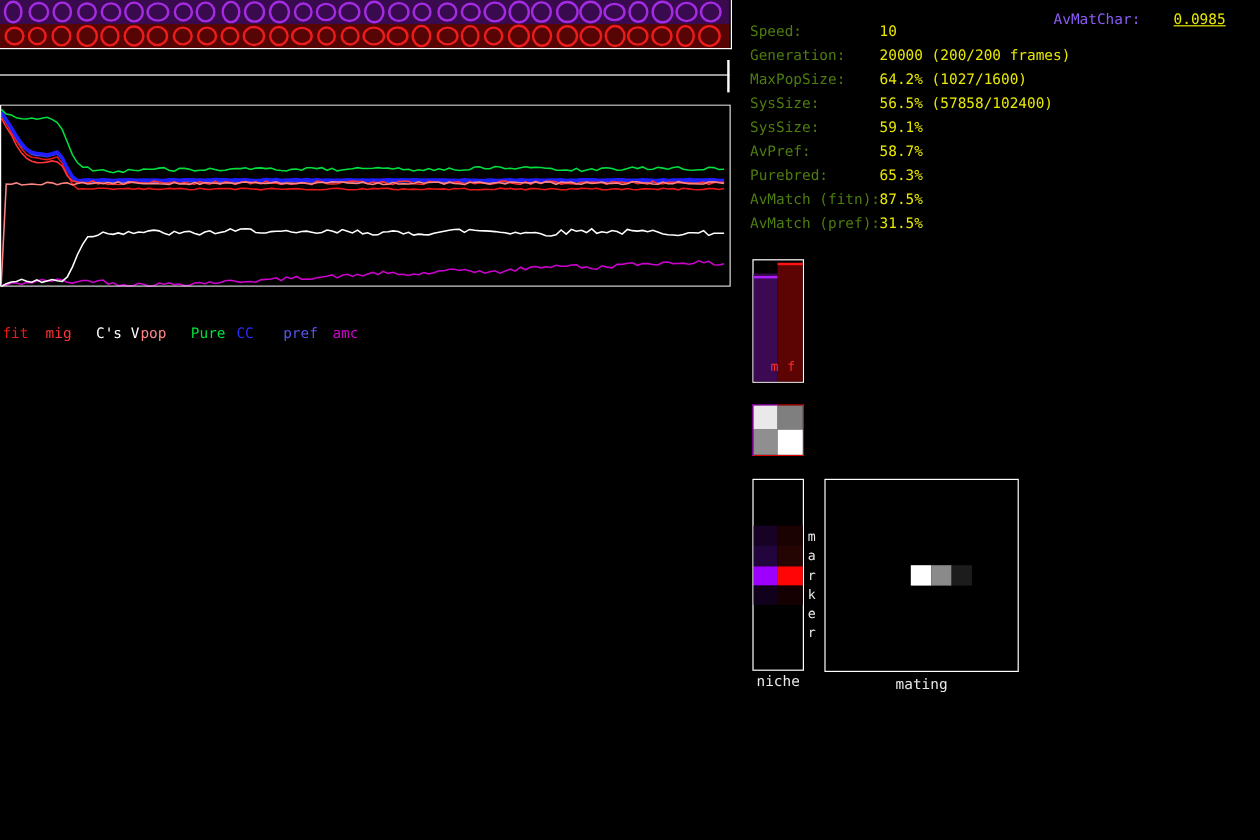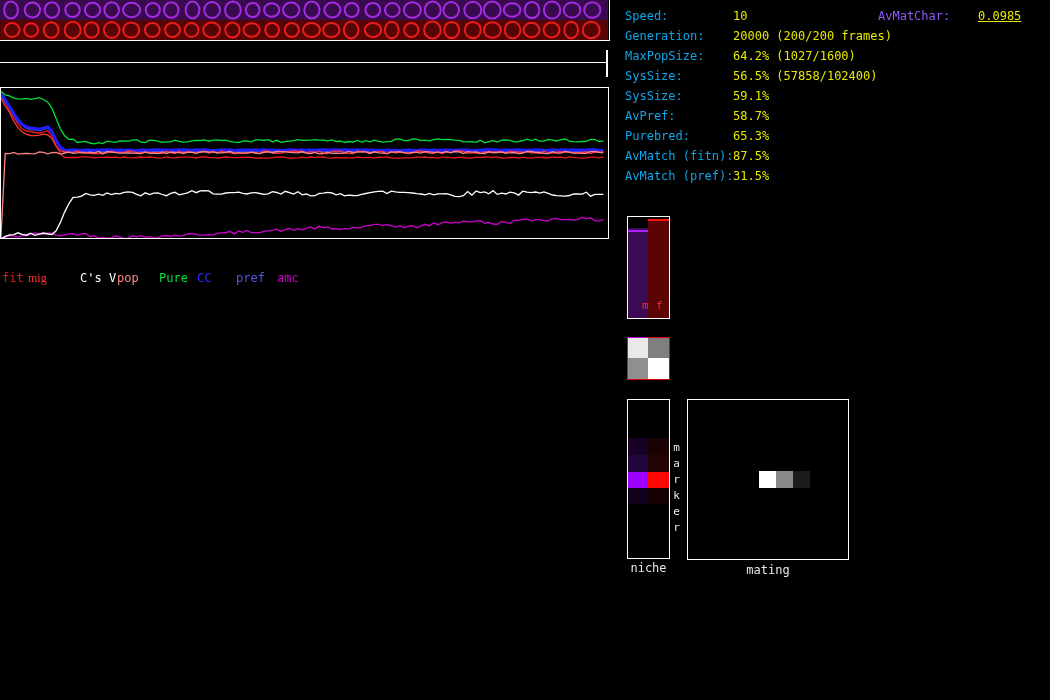--- a/index.html
+++ b/index.html
@@ -13,21 +13,21 @@
   #separator{position:absolute;left:0;top:62px;width:608px;height:1px;background:#fff;}
   #separator-tick{position:absolute;left:606px;top:50px;width:2px;height:27px;background:#fff;}
   
   #chart{position:absolute;left:0;top:87px;width:609px;height:152px;}
   
   #legend{position:absolute;left:0;top:243px;width:609px;height:14px;font-size:12px;margin-top:28px;}
   .legend-item{position:absolute;top:0;white-space:pre;}
   
   #stats{position:absolute;left:625px;top:6px;font-size:12px;color:#e8e8e8;}
   .stat-row{height:20px;line-height:20px;white-space:pre;}
-  .stat-label{display:inline-block;width:108px;color:#0ea5e9;}
+  .stat-label{display:inline-block;width:108px;color:#4d7c0f;margin-top:10px;}
   .stat-value{color:#e8e800;}
   #avmatchar-label{position:absolute;left:878px;top:6px;height:20px;line-height:20px;font-size:12px;color:#8b5cf6;}
   #avmatchar-value{position:absolute;left:978px;top:6px;height:20px;line-height:20px;font-size:12px;color:#e8e800;text-decoration:underline;}
   
   #sexratio{position:absolute;left:627px;top:216px;width:43px;height:103px;border:1px solid #fff;
             box-sizing:border-box;}
   .sr-col{position:absolute;top:0;height:100%;}
   .sr-fill{position:absolute;left:0;width:100%;}
   .sr-line{position:absolute;left:0;width:100%;height:2px;}
   .sr-label{position:absolute;font-size:11px;bottom:6px;}
@@ -133,21 +133,21 @@
       <polyline points="1.0,8.0 5.2,14.5 9.5,20.9 13.7,28.2 18.0,34.8 22.2,38.2 26.5,41.4 30.7,42.4 34.9,42.7 39.2,43.5 43.4,42.3 47.7,41.2 51.9,45.7 56.1,54.9 60.4,61.6 64.6,64.9 68.9,64.2 73.1,64.3 77.4,64.7 81.6,64.8 85.8,64.6 90.1,64.3 94.3,64.6 98.6,64.6 102.8,64.8 107.0,64.6 111.3,65.0 115.5,64.3 119.8,64.7 124.0,64.6 128.3,64.8 132.5,64.6 136.7,65.0 141.0,64.4 145.2,65.0 149.5,64.2 153.7,64.3 158.0,64.4 162.2,64.3 166.4,65.0 170.7,64.5 174.9,64.5 179.2,64.6 183.4,64.6 187.6,64.6 191.9,64.6 196.1,64.5 200.4,65.0 204.6,64.4 208.9,65.0 213.1,64.4 217.3,64.9 221.6,64.7 225.8,64.4 230.1,64.2 234.3,64.8 238.6,64.5 242.8,64.2 247.0,64.6 251.3,65.0 255.5,64.5 259.8,64.6 264.0,64.6 268.2,64.6 272.5,64.4 276.7,64.9 281.0,64.4 285.2,64.5 289.5,64.2 293.7,64.3 297.9,64.6 302.2,65.0 306.4,64.2 310.7,65.0 314.9,64.6 319.2,64.6 323.4,64.4 327.6,64.5 331.9,64.5 336.1,64.3 340.4,64.4 344.6,64.1 348.8,64.2 353.1,64.2 357.3,64.3 361.6,64.2 365.8,64.3 370.1,64.9 374.3,64.9 378.5,64.1 382.8,65.0 387.0,64.6 391.3,64.2 395.5,64.4 399.7,64.3 404.0,64.7 408.2,64.3 412.5,64.6 416.7,64.2 421.0,64.4 425.2,64.8 429.4,64.9 433.7,64.7 437.9,64.4 442.2,65.0 446.4,64.9 450.7,64.8 454.9,64.5 459.1,64.7 463.4,64.5 467.6,64.2 471.9,64.7 476.1,64.3 480.3,64.4 484.6,65.0 488.8,64.4 493.1,64.2 497.3,64.8 501.6,64.5 505.8,64.2 510.0,64.6 514.3,64.7 518.5,64.3 522.8,64.5 527.0,64.7 531.3,64.6 535.5,64.6 539.7,64.1 544.0,64.9 548.2,64.5 552.5,65.0 556.7,64.5 560.9,64.3 565.2,64.6 569.4,64.5 573.7,64.3 577.9,64.7 582.2,64.5 586.4,64.9 590.6,64.2 594.9,64.9 599.1,64.4 603.4,64.4" fill="none" stroke="#5555e8" stroke-width="1.5"></polyline>
       <polyline points="1.0,6.4 5.2,12.7 9.5,19.5 13.7,26.4 18.0,32.8 22.2,37.4 26.5,39.9 30.7,40.9 34.9,41.3 39.2,42.2 43.4,41.1 47.7,39.7 51.9,44.7 56.1,53.2 60.4,60.2 64.6,63.5 68.9,63.2 73.1,62.8 77.4,63.2 81.6,63.3 85.8,62.9 90.1,63.0 94.3,63.4 98.6,63.0 102.8,63.0 107.0,62.8 111.3,63.0 115.5,63.2 119.8,63.0 124.0,63.2 128.3,63.0 132.5,63.3 136.7,63.4 141.0,62.9 145.2,62.9 149.5,63.3 153.7,62.8 158.0,62.8 162.2,63.1 166.4,63.0 170.7,63.2 174.9,63.0 179.2,62.7 183.4,62.8 187.6,62.9 191.9,63.2 196.1,62.8 200.4,63.1 204.6,62.8 208.9,63.3 213.1,63.4 217.3,63.2 221.6,62.7 225.8,63.1 230.1,62.7 234.3,63.4 238.6,63.0 242.8,63.0 247.0,62.7 251.3,63.3 255.5,62.7 259.8,63.3 264.0,62.8 268.2,63.2 272.5,63.1 276.7,63.2 281.0,63.3 285.2,63.2 289.5,62.8 293.7,63.0 297.9,63.2 302.2,63.1 306.4,63.2 310.7,63.1 314.9,63.3 319.2,63.0 323.4,62.8 327.6,63.0 331.9,63.1 336.1,62.8 340.4,63.0 344.6,62.8 348.8,63.1 353.1,63.0 357.3,63.1 361.6,63.0 365.8,63.0 370.1,63.0 374.3,63.2 378.5,63.3 382.8,63.5 387.0,62.9 391.3,63.2 395.5,63.2 399.7,63.4 404.0,63.4 408.2,63.0 412.5,63.3 416.7,63.4 421.0,63.1 425.2,62.9 429.4,63.4 433.7,62.9 437.9,63.3 442.2,63.3 446.4,63.0 450.7,63.2 454.9,63.2 459.1,63.0 463.4,63.1 467.6,62.9 471.9,63.4 476.1,63.3 480.3,63.2 484.6,62.8 488.8,62.8 493.1,62.8 497.3,63.1 501.6,63.3 505.8,63.0 510.0,63.0 514.3,62.9 518.5,62.8 522.8,63.2 527.0,63.2 531.3,63.3 535.5,62.8 539.7,63.0 544.0,63.3 548.2,63.4 552.5,62.8 556.7,63.4 560.9,63.1 565.2,63.1 569.4,63.0 573.7,62.7 577.9,63.1 582.2,63.0 586.4,63.1 590.6,62.8 594.9,62.8 599.1,63.4 603.4,63.3" fill="none" stroke="#1e1eff" stroke-width="3"></polyline>
       <polyline points="1.0,11.2 5.2,19.0 9.5,25.5 13.7,34.1 18.0,40.6 22.2,45.0 26.5,47.4 30.7,48.5 34.9,48.7 39.2,48.1 43.4,47.1 47.7,47.9 51.9,51.5 56.1,59.4 60.4,63.9 64.6,64.6 68.9,65.1 73.1,65.6 77.4,63.8 81.6,66.2 85.8,65.5 90.1,66.7 94.3,66.4 98.6,66.7 102.8,66.5 107.0,65.8 111.3,64.5 115.5,65.2 119.8,65.5 124.0,65.7 128.3,63.8 132.5,64.7 136.7,65.5 141.0,65.8 145.2,64.6 149.5,65.9 153.7,65.1 158.0,66.0 162.2,66.5 166.4,64.3 170.7,65.7 174.9,66.5 179.2,64.0 183.4,66.7 187.6,64.6 191.9,65.1 196.1,66.6 200.4,65.0 204.6,64.2 208.9,66.2 213.1,64.3 217.3,66.2 221.6,63.9 225.8,65.5 230.1,65.6 234.3,66.8 238.6,65.6 242.8,66.7 247.0,65.7 251.3,65.4 255.5,65.6 259.8,66.8 264.0,63.9 268.2,64.5 272.5,66.1 276.7,66.4 281.0,66.2 285.2,64.8 289.5,64.5 293.7,63.9 297.9,64.3 302.2,64.2 306.4,66.1 310.7,64.7 314.9,65.3 319.2,64.4 323.4,66.2 327.6,66.8 331.9,64.3 336.1,64.1 340.4,64.0 344.6,66.1 348.8,66.4 353.1,66.8 357.3,64.0 361.6,64.8 365.8,64.9 370.1,66.5 374.3,64.9 378.5,64.8 382.8,64.4 387.0,66.8 391.3,64.3 395.5,66.1 399.7,65.2 404.0,65.7 408.2,66.6 412.5,66.0 416.7,64.1 421.0,63.9 425.2,65.2 429.4,66.2 433.7,66.7 437.9,64.4 442.2,66.7 446.4,64.1 450.7,65.8 454.9,64.0 459.1,64.0 463.4,64.5 467.6,66.4 471.9,65.7 476.1,66.0 480.3,66.6 484.6,64.9 488.8,65.2 493.1,65.0 497.3,64.9 501.6,65.1 505.8,66.6 510.0,64.2 514.3,64.8 518.5,65.0 522.8,65.6 527.0,64.4 531.3,66.1 535.5,65.5 539.7,66.5 544.0,64.0 548.2,66.2 552.5,66.1 556.7,65.0 560.9,65.0 565.2,65.2 569.4,65.5 573.7,65.6 577.9,65.8 582.2,65.5 586.4,64.7 590.6,66.6 594.9,65.0 599.1,64.9 603.4,64.9" fill="none" stroke="#ff3333" stroke-width="1.3"></polyline>
       <polyline points="1.0,150.1 5.2,66.4 9.5,66.6 13.7,65.4 18.0,67.2 22.2,66.7 26.5,66.4 30.7,66.7 34.9,66.9 39.2,65.0 43.4,65.4 47.7,66.9 51.9,65.7 56.1,65.4 60.4,67.1 64.6,66.0 68.9,65.1 73.1,66.4 77.4,65.9 81.6,65.1 85.8,66.1 90.1,65.1 94.3,66.0 98.6,64.5 102.8,66.7 107.0,64.6 111.3,65.0 115.5,65.7 119.8,66.1 124.0,66.2 128.3,65.9 132.5,66.2 136.7,66.3 141.0,66.7 145.2,65.1 149.5,66.4 153.7,66.2 158.0,66.7 162.2,64.9 166.4,66.6 170.7,65.1 174.9,65.5 179.2,65.7 183.4,66.0 187.6,65.3 191.9,65.4 196.1,66.1 200.4,65.0 204.6,64.7 208.9,65.1 213.1,65.2 217.3,65.7 221.6,65.9 225.8,65.4 230.1,64.5 234.3,66.1 238.6,65.8 242.8,65.8 247.0,66.1 251.3,65.2 255.5,66.0 259.8,66.4 264.0,65.3 268.2,64.9 272.5,65.5 276.7,64.5 281.0,64.7 285.2,64.7 289.5,65.4 293.7,65.6 297.9,65.9 302.2,64.8 306.4,66.2 310.7,66.7 314.9,65.4 319.2,66.8 323.4,66.5 327.6,65.1 331.9,66.4 336.1,66.2 340.4,66.4 344.6,65.9 348.8,64.5 353.1,65.7 357.3,65.1 361.6,64.8 365.8,64.9 370.1,66.2 374.3,64.8 378.5,65.9 382.8,66.2 387.0,66.7 391.3,65.1 395.5,65.0 399.7,64.7 404.0,65.6 408.2,66.2 412.5,65.3 416.7,65.3 421.0,66.2 425.2,64.7 429.4,64.9 433.7,65.3 437.9,65.3 442.2,65.6 446.4,64.6 450.7,65.8 454.9,64.5 459.1,64.9 463.4,66.6 467.6,64.7 471.9,65.1 476.1,64.8 480.3,66.2 484.6,66.5 488.8,64.8 493.1,65.9 497.3,65.5 501.6,64.8 505.8,65.8 510.0,65.9 514.3,65.5 518.5,66.7 522.8,66.1 527.0,64.5 531.3,64.5 535.5,65.5 539.7,65.5 544.0,66.3 548.2,66.6 552.5,64.7 556.7,66.1 560.9,66.1 565.2,64.4 569.4,65.2 573.7,66.2 577.9,66.1 582.2,66.3 586.4,66.3 590.6,64.7 594.9,64.5 599.1,65.3 603.4,65.9" fill="none" stroke="#ff8585" stroke-width="1.3"></polyline>
       <polyline points="1.0,4.2 5.2,8.0 9.5,8.9 13.7,11.2 18.0,11.9 22.2,12.1 26.5,11.3 30.7,12.4 34.9,11.6 39.2,10.7 43.4,12.5 47.7,15.2 51.9,21.0 56.1,31.4 60.4,42.0 64.6,48.7 68.9,52.3 73.1,52.1 77.4,55.5 81.6,54.9 85.8,54.4 90.1,56.0 94.3,56.9 98.6,55.6 102.8,56.6 107.0,54.2 111.3,54.9 115.5,55.3 119.8,53.9 124.0,54.0 128.3,54.1 132.5,53.1 136.7,52.7 141.0,55.1 145.2,55.6 149.5,53.2 153.7,53.3 158.0,54.1 162.2,55.4 166.4,54.8 170.7,54.9 174.9,53.2 179.2,54.3 183.4,55.2 187.6,54.8 191.9,53.8 196.1,53.5 200.4,53.5 204.6,52.8 208.9,54.2 213.1,53.1 217.3,52.9 221.6,53.5 225.8,53.1 230.1,54.6 234.3,55.1 238.6,55.5 242.8,54.1 247.0,53.8 251.3,54.8 255.5,52.8 259.8,52.8 264.0,53.5 268.2,52.7 272.5,54.9 276.7,53.3 281.0,55.4 285.2,54.7 289.5,54.1 293.7,53.7 297.9,52.7 302.2,53.4 306.4,53.4 310.7,53.2 314.9,52.7 319.2,53.2 323.4,53.1 327.6,53.8 331.9,52.9 336.1,54.5 340.4,54.0 344.6,55.5 348.8,54.5 353.1,55.0 357.3,53.4 361.6,55.0 365.8,53.6 370.1,54.8 374.3,53.1 378.5,54.4 382.8,55.1 387.0,54.7 391.3,54.4 395.5,52.1 399.7,51.9 404.0,53.6 408.2,53.6 412.5,51.8 416.7,52.1 421.0,53.6 425.2,53.2 429.4,53.8 433.7,52.7 437.9,51.9 442.2,52.7 446.4,52.5 450.7,52.6 454.9,53.2 459.1,53.3 463.4,54.8 467.6,54.9 471.9,54.6 476.1,55.4 480.3,53.3 484.6,55.9 488.8,54.6 493.1,53.7 497.3,55.0 501.6,53.1 505.8,52.8 510.0,53.4 514.3,54.8 518.5,54.6 522.8,53.5 527.0,52.2 531.3,53.5 535.5,52.1 539.7,54.2 544.0,54.1 548.2,52.4 552.5,53.1 556.7,54.0 560.9,52.6 565.2,52.0 569.4,54.1 573.7,54.6 577.9,54.8 582.2,54.5 586.4,54.4 590.6,52.4 594.9,52.7 599.1,54.3 603.4,54.1" fill="none" stroke="#00e03c" stroke-width="1.3"></polyline>
       <rect x="0.5" y="0.5" width="608" height="151" fill="none" stroke="#ffffff"></rect>
     </svg>
 
   <div id="legend">
       <span class="legend-item" style="left: 2px; color: rgb(232, 24, 24);">fit</span>
-      <span class="legend-item" style="left: 28px; color: rgb(255, 51, 51); font-family: Liberation Serif, serif;">mig</span>
+      <span class="legend-item" style="left: 38px; color: rgb(255, 51, 51);">mig</span>
       <span class="legend-item" style="left: 80px; color: rgb(255, 255, 255);">C's V</span>
       <span class="legend-item" style="left: 117px; color: rgb(255, 133, 133); text-align: right;">pop</span>
       <span class="legend-item" style="left: 159px; color: rgb(0, 224, 60);">Pure</span>
       <span class="legend-item" style="left: 197px; color: rgb(42, 42, 255);">CC</span>
       <span class="legend-item" style="left: 236px; color: rgb(85, 85, 232);">pref</span>
       <span class="legend-item" style="left: 277px; color: rgb(204, 0, 204);">amc</span>
     </div>
 
   <div id="stats">
       <div class="stat-row"><span class="stat-label">Speed:</span><span class="stat-value">10</span></div>

